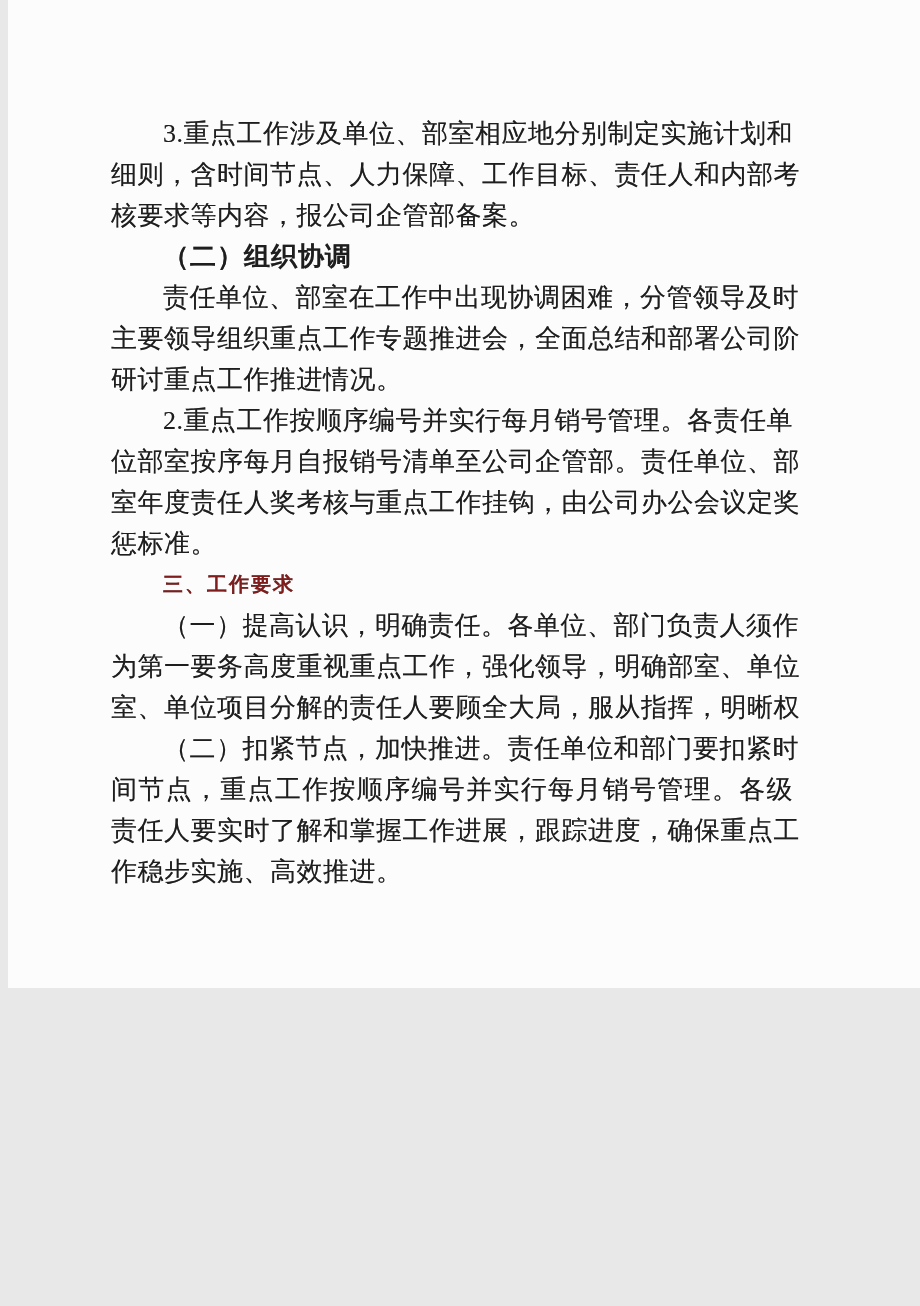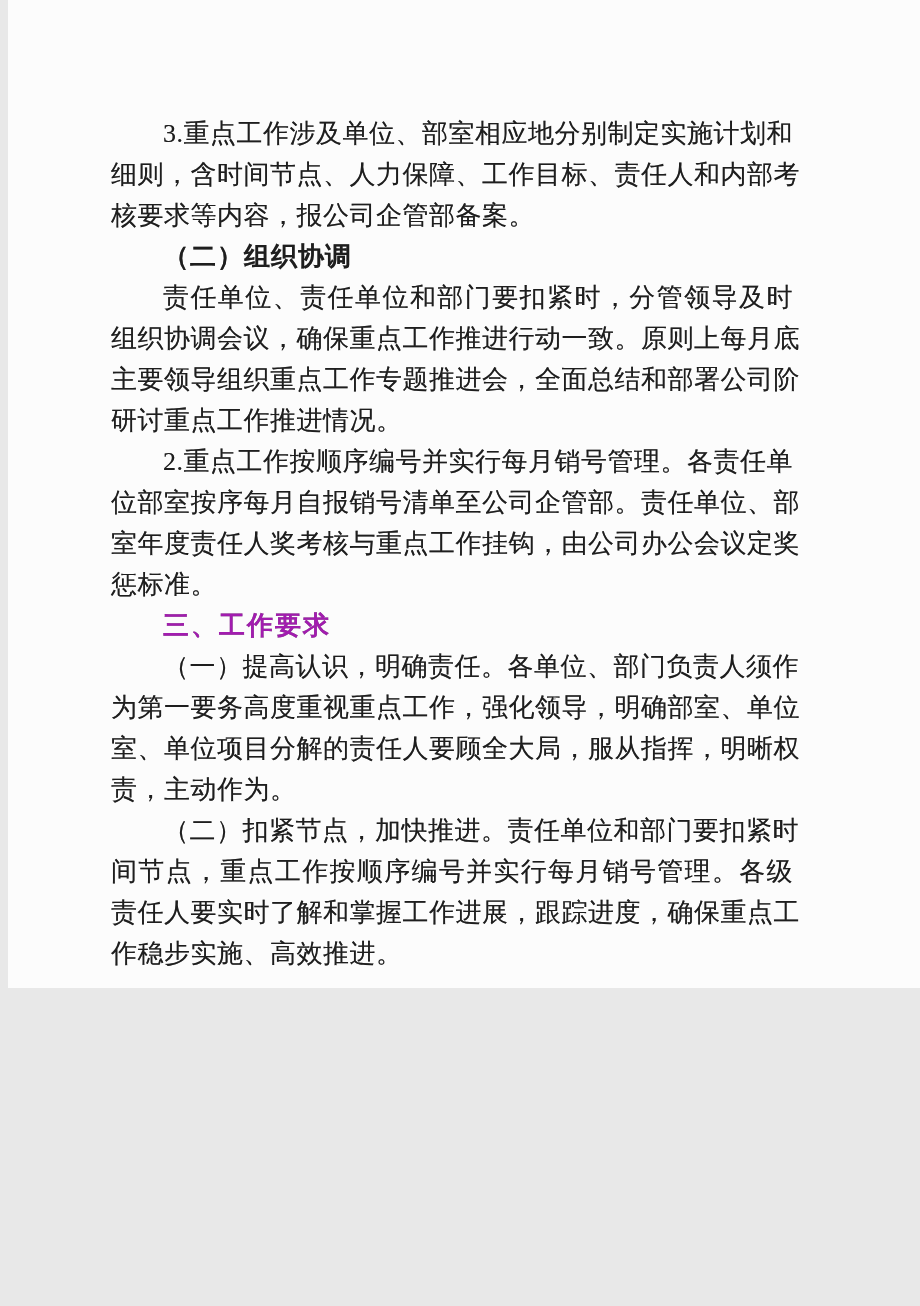--- a/index.html
+++ b/index.html
@@ -38,55 +38,53 @@
     text-align: justify;
     text-align-last: justify;
   }
   .line.subhead {
     font-weight: 700;
     letter-spacing: 1px;
   }
   .line.head {
     font-family: "Liberation Sans", sans-serif;
     font-weight: 700;
-    font-size: 26px;
+    font-size: 20px;
     letter-spacing: 2px;
-    color: #a21caf;
+    color: #7f1d1d;
   }
   .speck {
     position: absolute;
     background: #9a9a9a;
     border-radius: 50%;
     opacity: 0.6;
   }
   .speck-1 { left: 545px; top: 696px; width: 3px; height: 4px; }
   .speck-2 { left: 518px; top: 1240px; width: 3px; height: 3px; }
 </style>
 </head>
 <body>
 
 <div class="page">
   <div class="text-block">
     <div class="line indent fill">3.重点工作涉及单位、部室相应地分别制定实施计划和</div>
     <div class="line fill">细则，含时间节点、人力保障、工作目标、责任人和内部考</div>
     <div class="line">核要求等内容，报公司企管部备案。</div>
     <div class="line indent subhead">（二）组织协调</div>
-    <div class="line indent fill">责任单位、责任单位和部门要扣紧时，分管领导及时</div>
-    <div class="line fill">组织协调会议，确保重点工作推进行动一致。原则上每月底</div>
+    <div class="line indent fill">责任单位、部室在工作中出现协调困难，分管领导及时</div>
     <div class="line fill">主要领导组织重点工作专题推进会，全面总结和部署公司阶</div>
     <div class="line">研讨重点工作推进情况。</div>
     <div class="line indent fill">2.重点工作按顺序编号并实行每月销号管理。各责任单</div>
     <div class="line fill">位部室按序每月自报销号清单至公司企管部。责任单位、部</div>
     <div class="line fill">室年度责任人奖考核与重点工作挂钩，由公司办公会议定奖</div>
     <div class="line">惩标准。</div>
     <div class="line indent head">三、工作要求</div>
     <div class="line indent fill">（一）提高认识，明确责任。各单位、部门负责人须作</div>
     <div class="line fill">为第一要务高度重视重点工作，强化领导，明确部室、单位</div>
     <div class="line fill">室、单位项目分解的责任人要顾全大局，服从指挥，明晰权</div>
-    <div class="line">责，主动作为。</div>
     <div class="line indent fill">（二）扣紧节点，加快推进。责任单位和部门要扣紧时</div>
     <div class="line fill">间节点，重点工作按顺序编号并实行每月销号管理。各级</div>
     <div class="line fill">责任人要实时了解和掌握工作进展，跟踪进度，确保重点工</div>
     <div class="line">作稳步实施、高效推进。</div>
   </div>
   <div class="speck speck-1"></div>
   <div class="speck speck-2"></div>
 </div>
 
 </body></html>

